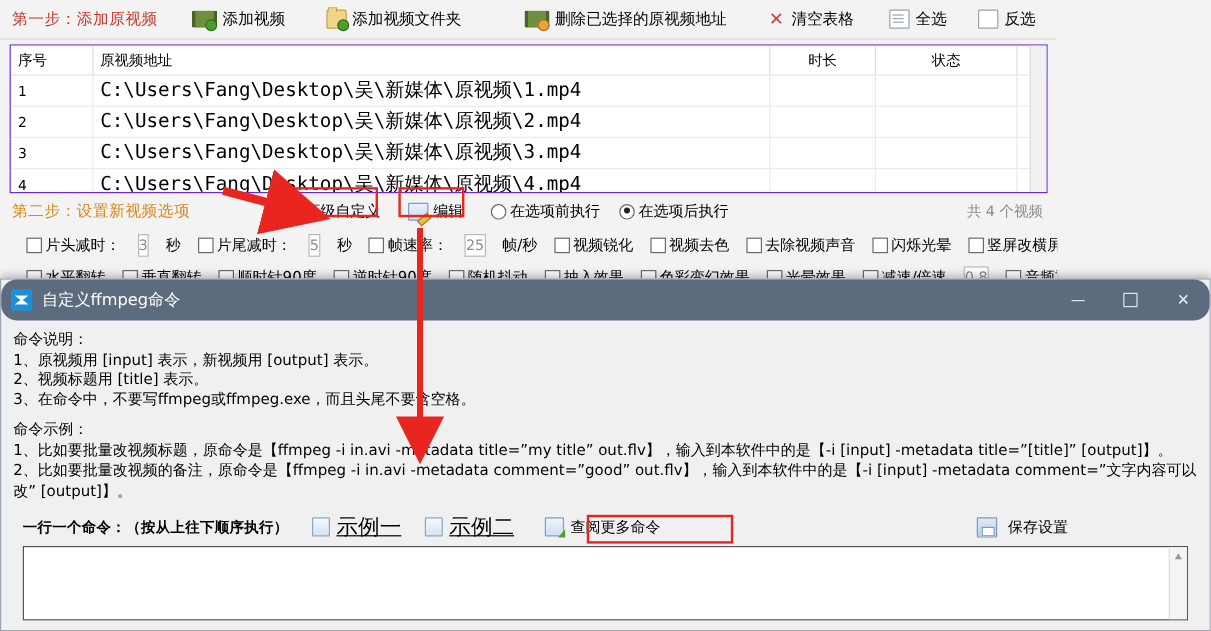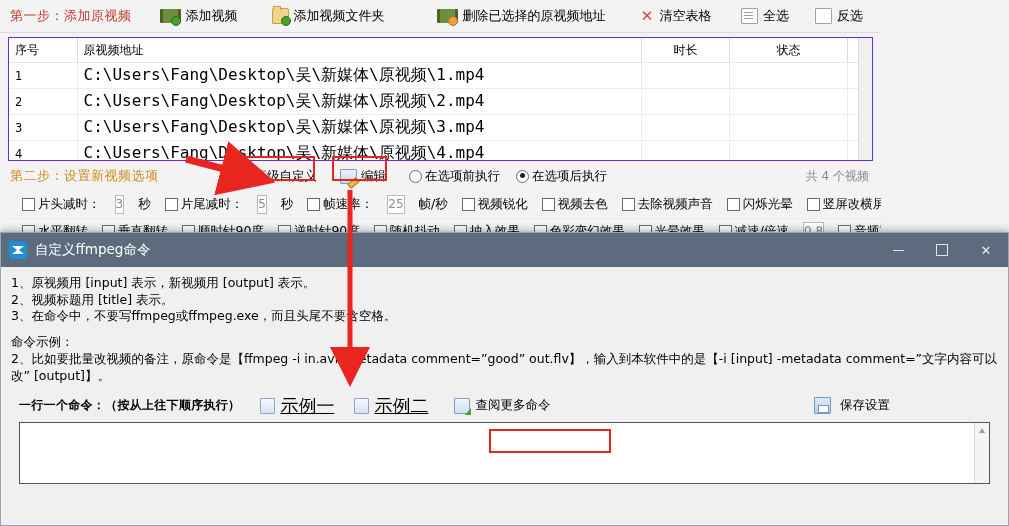--- a/index.html
+++ b/index.html
@@ -61,21 +61,21 @@
 
   
   .opt-row{display:flex;align-items:center;gap:14px;padding:5px 0 4px 22px;font-size:12.5px;white-space:nowrap;border-top:1px solid #eee;}
   .opt-row.second{padding-top:3px;}
   .numbox{width:34px;height:17px;border:1px solid #b9b9b9;background:#fff;color:#8d8d8d;text-align:center;line-height:17px;font-size:12px;display:inline-block;}
   .numbox.w{width:44px;}
   .unit{font-size:12.5px;}
 
   
   .dialog{position:absolute;left:0;top:232px;width:1009px;height:294px;background:#f0f0f0;border:1px solid #9aa6b4;box-sizing:border-box;box-shadow:0 -2px 7px rgba(0,0,0,.28);}
-  .dlg-title{height:34px;background:#5d6b7e;display:flex;align-items:center;color:#fff;}
+  .dlg-title{height:34px;background:#5d6b7e;display:flex;align-items:center;color:#fff;border-radius:13px;}
   .dlg-ic{width:18px;height:18px;background:#1e8fd5;margin-left:8px;position:relative;border-radius:2px;flex:0 0 auto;}
   .dlg-ic:after{content:"";position:absolute;left:3px;top:5px;width:12px;height:8px;background:#fff;clip-path:polygon(0 0,42% 50%,0 100%,100% 100%,58% 50%,100% 0);}
   .dlg-title-txt{margin-left:8px;font-size:13.5px;}
   .wctrls{margin-left:auto;display:flex;height:34px;}
   .wbtn{width:44px;height:34px;display:flex;align-items:center;justify-content:center;color:#e6eaf0;font-size:13px;}
   .wbtn .min{display:block;width:11px;height:1px;background:#dfe4ea;}
   .wbtn .max{display:block;width:10px;height:10px;border:1px solid #dfe4ea;}
 
   .dlg-body{padding:8px 10px 0 10px;}
   .desc{font-family:"DejaVu Sans","Liberation Sans",sans-serif;font-size:12.5px;line-height:16.5px;white-space:pre-wrap;}
@@ -332,26 +332,28 @@
             <i class="min"></i>
           </span>
         <span class="wbtn">
             <i class="max"></i>
           </span>
         <span class="wbtn">✕</span>
       </span>
     </div>
 
     <div class="dlg-body">
+      <div class="desc">命令说明：</div>
       <div class="desc">1、原视频用 [input] 表示，新视频用 [output] 表示。</div>
       <div class="desc">2、视频标题用 [title] 表示。</div>
       <div class="desc">3、在命令中，不要写ffmpeg或ffmpeg.exe，而且头尾不要含空格。</div>
 
       <div class="examples">
         <p>命令示例：</p>
+        <p>1、比如要批量改视频标题，原命令是【ffmpeg -i in.avi -metadata title=”my title” out.flv】，输入到本软件中的是【-i [input] -metadata title=”[title]” [output]】。</p>
         <p>2、比如要批量改视频的备注，原命令是【ffmpeg -i in.avi -metadata comment=”good” out.flv】，输入到本软件中的是【-i [input] -metadata comment=”文字内容可以改” [output]】。</p>
       </div>
 
       <div class="cmd-bar">
         <span class="cmd-title">一行一个命令：（按从上往下顺序执行）</span>
 
         <span class="ex-btn">
           <span class="ic-scroll"></span>
           <span>示例一</span>
         </span>

